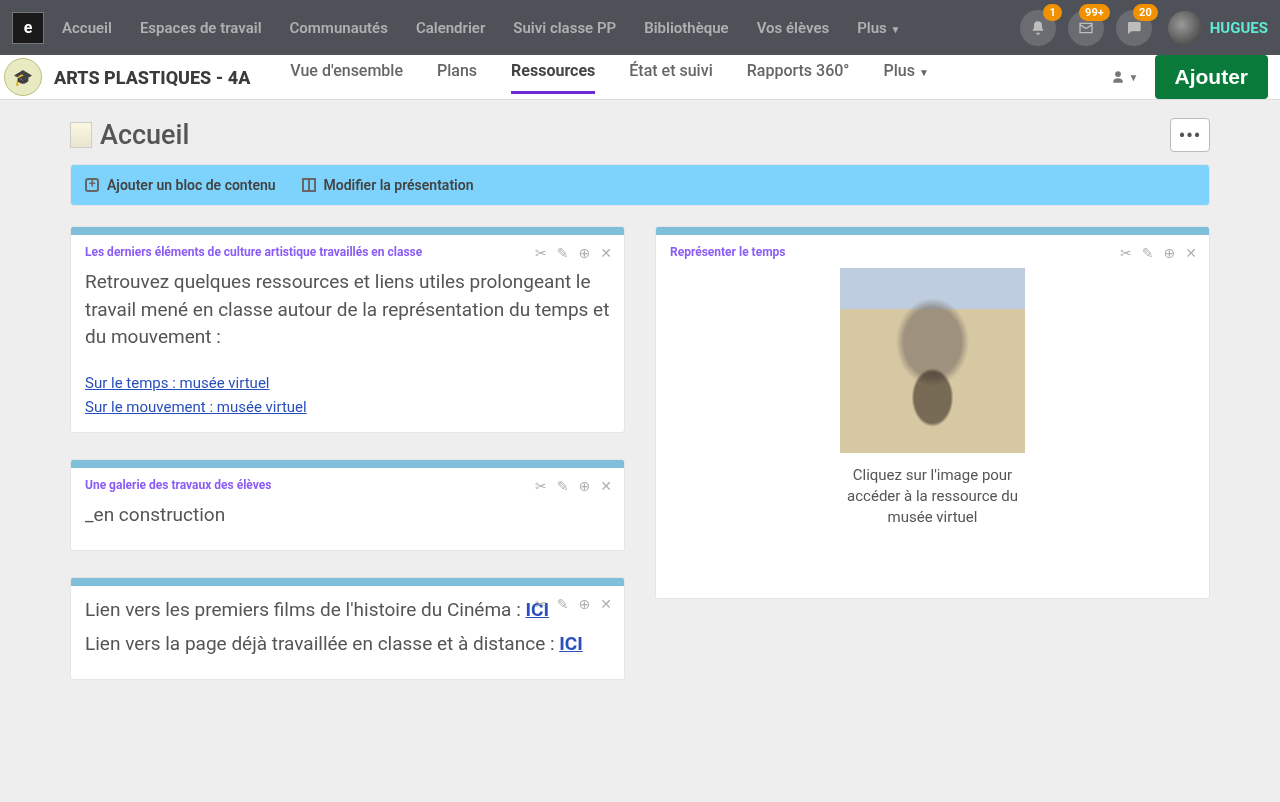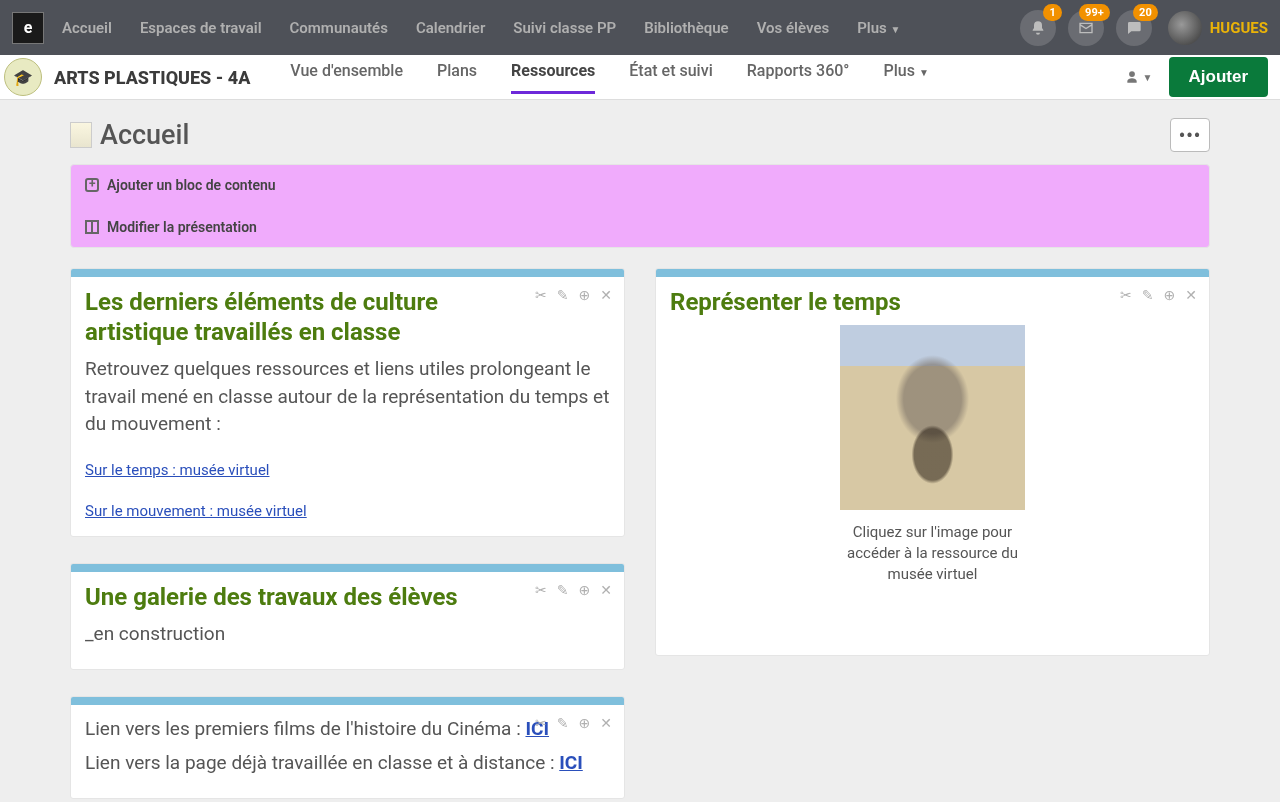--- a/index.html
+++ b/index.html
@@ -5,46 +5,46 @@
 * { box-sizing: border-box; margin: 0; padding: 0; }
 body { font-family: -apple-system, BlinkMacSystemFont, "Segoe UI", Roboto, sans-serif; background: #eeeeee; width: 1280px; height: 802px; overflow: hidden; }
 .top-nav { background: #4e5158; height: 55px; display: flex; align-items: center; padding: 0 12px; color: #b3b3b3; }
 .top-nav .logo { width: 32px; height: 32px; background: #1a1a1a; border:1px solid #777; margin-right: 18px; display:flex; align-items:center; justify-content:center; color:#fff; font-weight:bold; }
 .top-nav .nav-items { display: flex; gap: 28px; font-size: 15px; font-weight: 600; }
 .top-nav .nav-items a { color: #b0b0b0; text-decoration: none; cursor:pointer; }
 .top-nav .spacer { flex: 1; }
 .top-nav .icon-btn { position: relative; margin: 0 6px; width: 36px; height: 36px; border-radius: 50%; background: #6a6c72; display:flex; align-items:center; justify-content:center; cursor:pointer; }
 .top-nav .icon-btn svg { fill:#bdbdbd; }
 .badge { position:absolute; top:-6px; right:-6px; background:#f29100; color:white; font-size:11px; font-weight:700; padding:2px 6px; border-radius:10px; }
-.user { display:flex; align-items:center; gap:8px; margin-left:10px; color:#eab308; font-weight:700; font-size:15px; cursor:pointer;}
+.user { display:flex; align-items:center; gap:8px; margin-left:10px; color:#5eead4; font-weight:700; font-size:15px; cursor:pointer;}
 .avatar { width:34px; height:34px; border-radius:50%; background: radial-gradient(circle at 40% 40%, #999, #333); }
 .sub-nav { background:#fff; height:45px; display:flex; align-items:center; padding: 0 0 0 4px; border-bottom:1px solid #ddd; }
 .class-icon { width:38px; height:38px; border-radius:50%; background:#e8eac2; border:1px solid #bdbf7e; display:flex; align-items:center; justify-content:center; margin-right:12px;}
 .class-icon span { color:#6c7020;}
 .class-title { font-weight:800; color:#3b3b3b; font-size:18px; margin-right:40px; }
 .sub-tabs { display:flex; gap:34px; font-size:16px; color:#666; font-weight:500; }
 .sub-tabs a { cursor:pointer; padding-bottom:11px; }
 .sub-tabs a.active { color:#444; font-weight:700; border-bottom:3px solid #6d28d9; }
 .sub-nav .spacer { flex:1; }
 .user-drop { margin-right:16px; color:#777; cursor:pointer; display:flex; align-items:center; gap:4px;}
-.add-btn { background:#0a7a3b; color:#fff; border:none; padding:10px 20px; margin-right:12px; border-radius:4px; font-weight:700; font-size:17px; cursor:pointer; }
+.add-btn { background:#0a7a3b; color:#fff; border:none; padding:10px 20px; margin-right:12px; border-radius:4px; font-weight:700; font-size:21px; cursor:pointer; }
 .content { padding: 18px 70px; }
 .page-header { display:flex; align-items:center; margin-bottom:12px; }
 .page-header .page-icon { width:22px; height:26px; margin-right:8px; border:1px solid #ccc; background: linear-gradient(#faf6e0, #e9e5cf); position:relative; }
 .page-title { font-size:27px; color:#555; font-weight:500; }
 .page-header .spacer { flex:1; }
 .more-box { width:40px; height:34px; border:1px solid #bbb; border-radius:4px; background:#fff; display:flex; align-items:center; justify-content:center; color:#555; font-size:18px; cursor:pointer; letter-spacing:1px; font-weight:bold;}
-.toolbar { background:#f0abfc; border:1px solid #e5e5e5; border-radius:4px; padding:12px 14px; display:flex; gap:26px; font-size:14px; color:#444; font-weight:600; margin-bottom:20px;flex-direction:column; }
+.toolbar { background:#7dd3fc; border:1px solid #e5e5e5; border-radius:4px; padding:12px 14px; display:flex; gap:26px; font-size:14px; color:#444; font-weight:600; margin-bottom:20px; }
 .toolbar .tb-item { display:flex; align-items:center; gap:8px; cursor:pointer; }
 .columns { display:flex; gap:30px; align-items:flex-start; }
 .col { flex:1; display:flex; flex-direction:column; gap:26px; }
 .card { background:#fff; border:1px solid #e5e5e5; border-radius:3px; overflow:hidden; }
 .card .bar { height:8px; background:#7fbfdc; }
 .card .card-body { padding:10px 14px 16px; position:relative; }
-.card .card-title { font-size:24px; font-weight:700; color:#4d7c0f; margin-bottom:8px; padding-right: 100px; line-height:1.25; }
+.card .card-title { font-size:12px; font-weight:700; color:#8b5cf6; margin-bottom:8px; padding-right: 100px; line-height:1.25; }
 .card .actions { position:absolute; top:10px; right:12px; display:flex; gap:10px; color:#b0b0b0; }
 .card .actions span { cursor:pointer; font-size:14px; }
 .card p { font-size:19px; color:#555; line-height:1.45; margin-bottom:6px; }
 .card a.link { color:#2a4fbb; text-decoration:underline; font-size:15px; display:inline-block; margin-top:17px; }
 .card a.link-inline { color:#2a4fbb; text-decoration:underline; font-weight:700; }
 .image-card { text-align:center; padding-top:6px; }
 .painting { width:185px; height:185px; margin:6px auto 12px; background:#cfbf9e; position:relative; overflow:hidden; }
 .painting::before { content:""; position:absolute; inset:0; background:
   radial-gradient(ellipse at 50% 70%, rgba(40,30,20,0.55) 0 14%, transparent 16%),
   radial-gradient(ellipse at 50% 40%, rgba(120,110,100,0.6) 0 22%, transparent 28%),
@@ -148,21 +148,21 @@
         <div class="card-body">
           <div class="actions">
             <span>✂</span>
             <span>✎</span>
             <span>⊕</span>
             <span>✕</span>
           </div>
           <div class="card-title">Les derniers éléments de culture artistique travaillés en classe</div>
           <p>Retrouvez quelques ressources et liens utiles prolongeant le travail mené en classe autour de la représentation du temps et du mouvement :</p>
           <a class="link">Sur le temps : musée virtuel </a><br>
-          <a class="link" style="margin-top:23px;">Sur le mouvement : musée virtuel </a>
+          <a class="link" style="margin-top:6px;">Sur le mouvement : musée virtuel </a>
         </div>
       </div>
 
       <div class="card">
         <div class="bar"></div>
         <div class="card-body">
           <div class="actions">
             <span>✂</span>
             <span>✎</span>
             <span>⊕</span>

